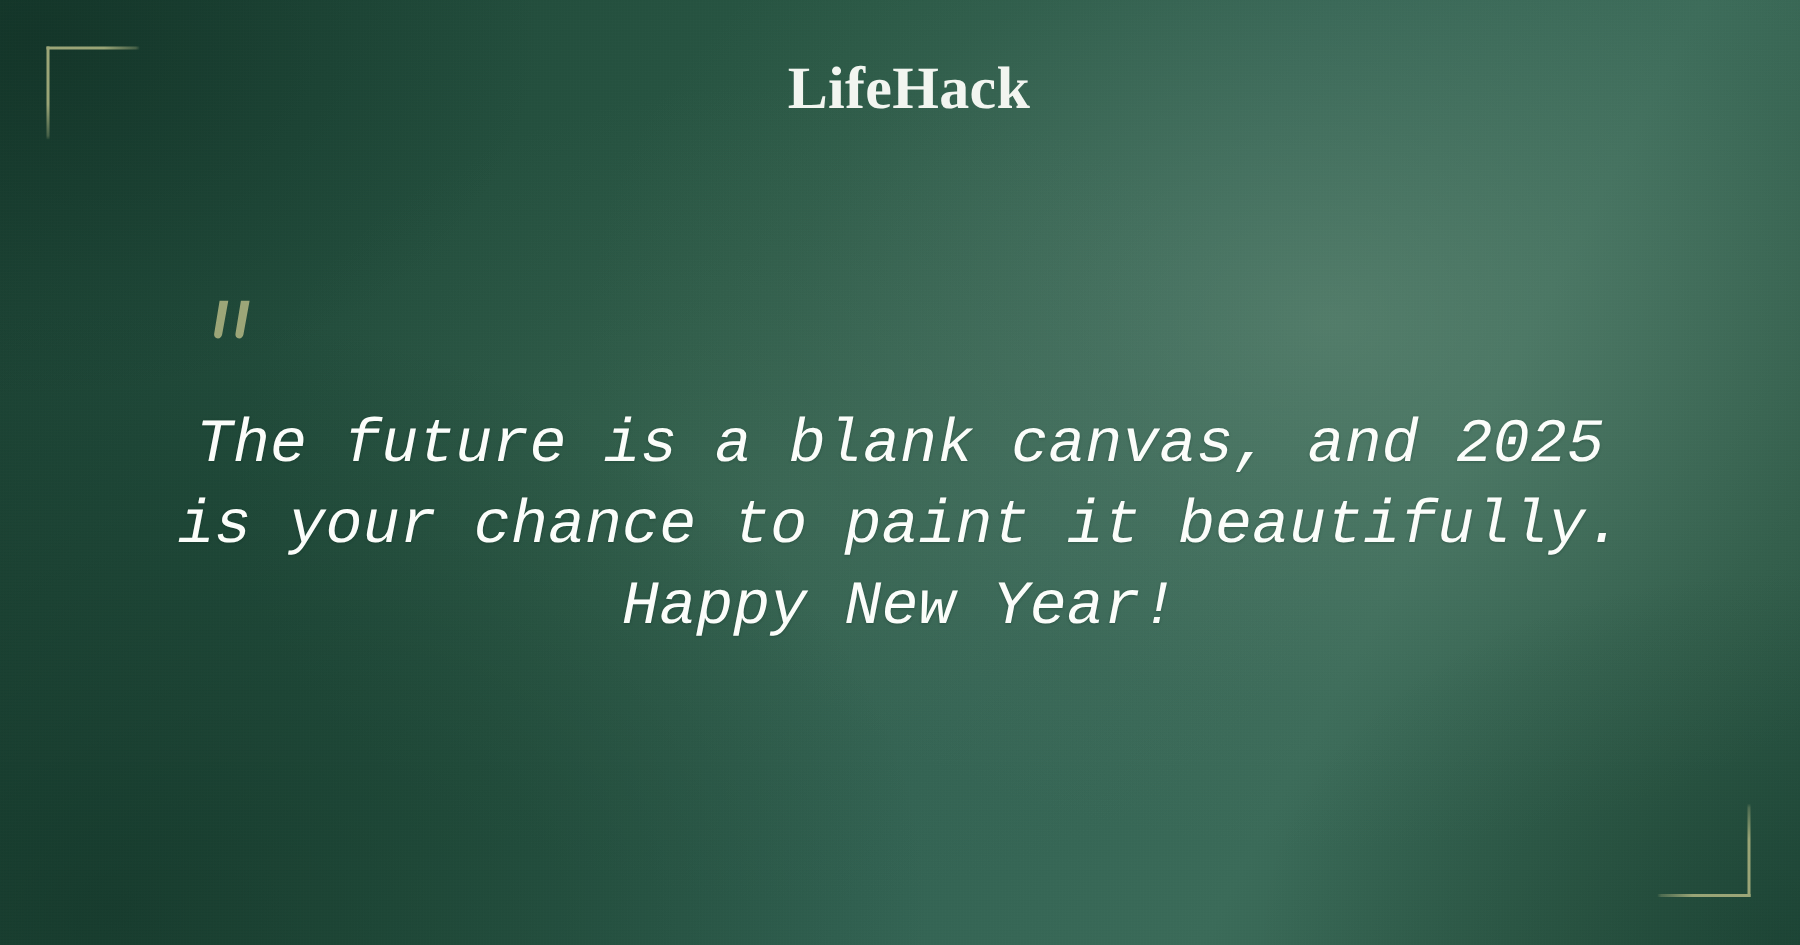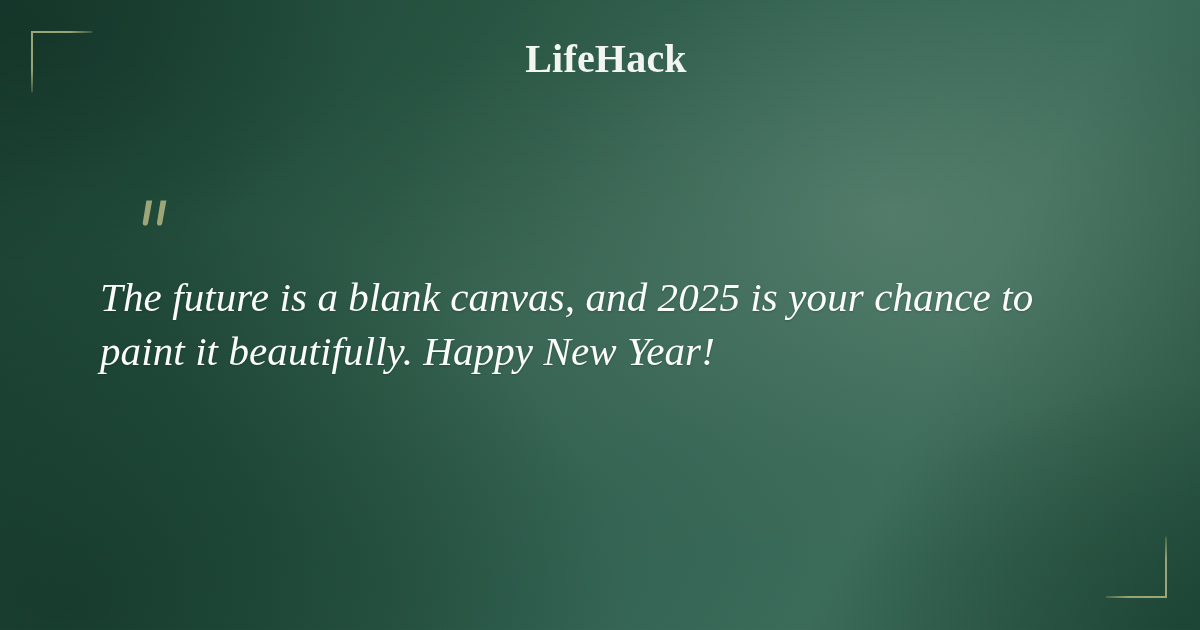--- a/index.html
+++ b/index.html
@@ -154,21 +154,22 @@
     width: 46px;
     height: 46px;
   }
   .quote-mark svg { display: block; }
 
   .quote-text {
     position: absolute;
     top: 74px;
     left: 100px;
     width: 1000px;
-    font-family: Liberation Serif, serif;
+    text-align: center;
+    font-family: Liberation Mono, monospace;
     font-style: italic;
     font-size: 41px;
     line-height: 54px;
     color: #fbfdfa;
     letter-spacing: 0.1px;
     text-shadow: 0 1px 2px rgba(12,40,30,0.28);
   }
 </style>
 </head>
 <body>

